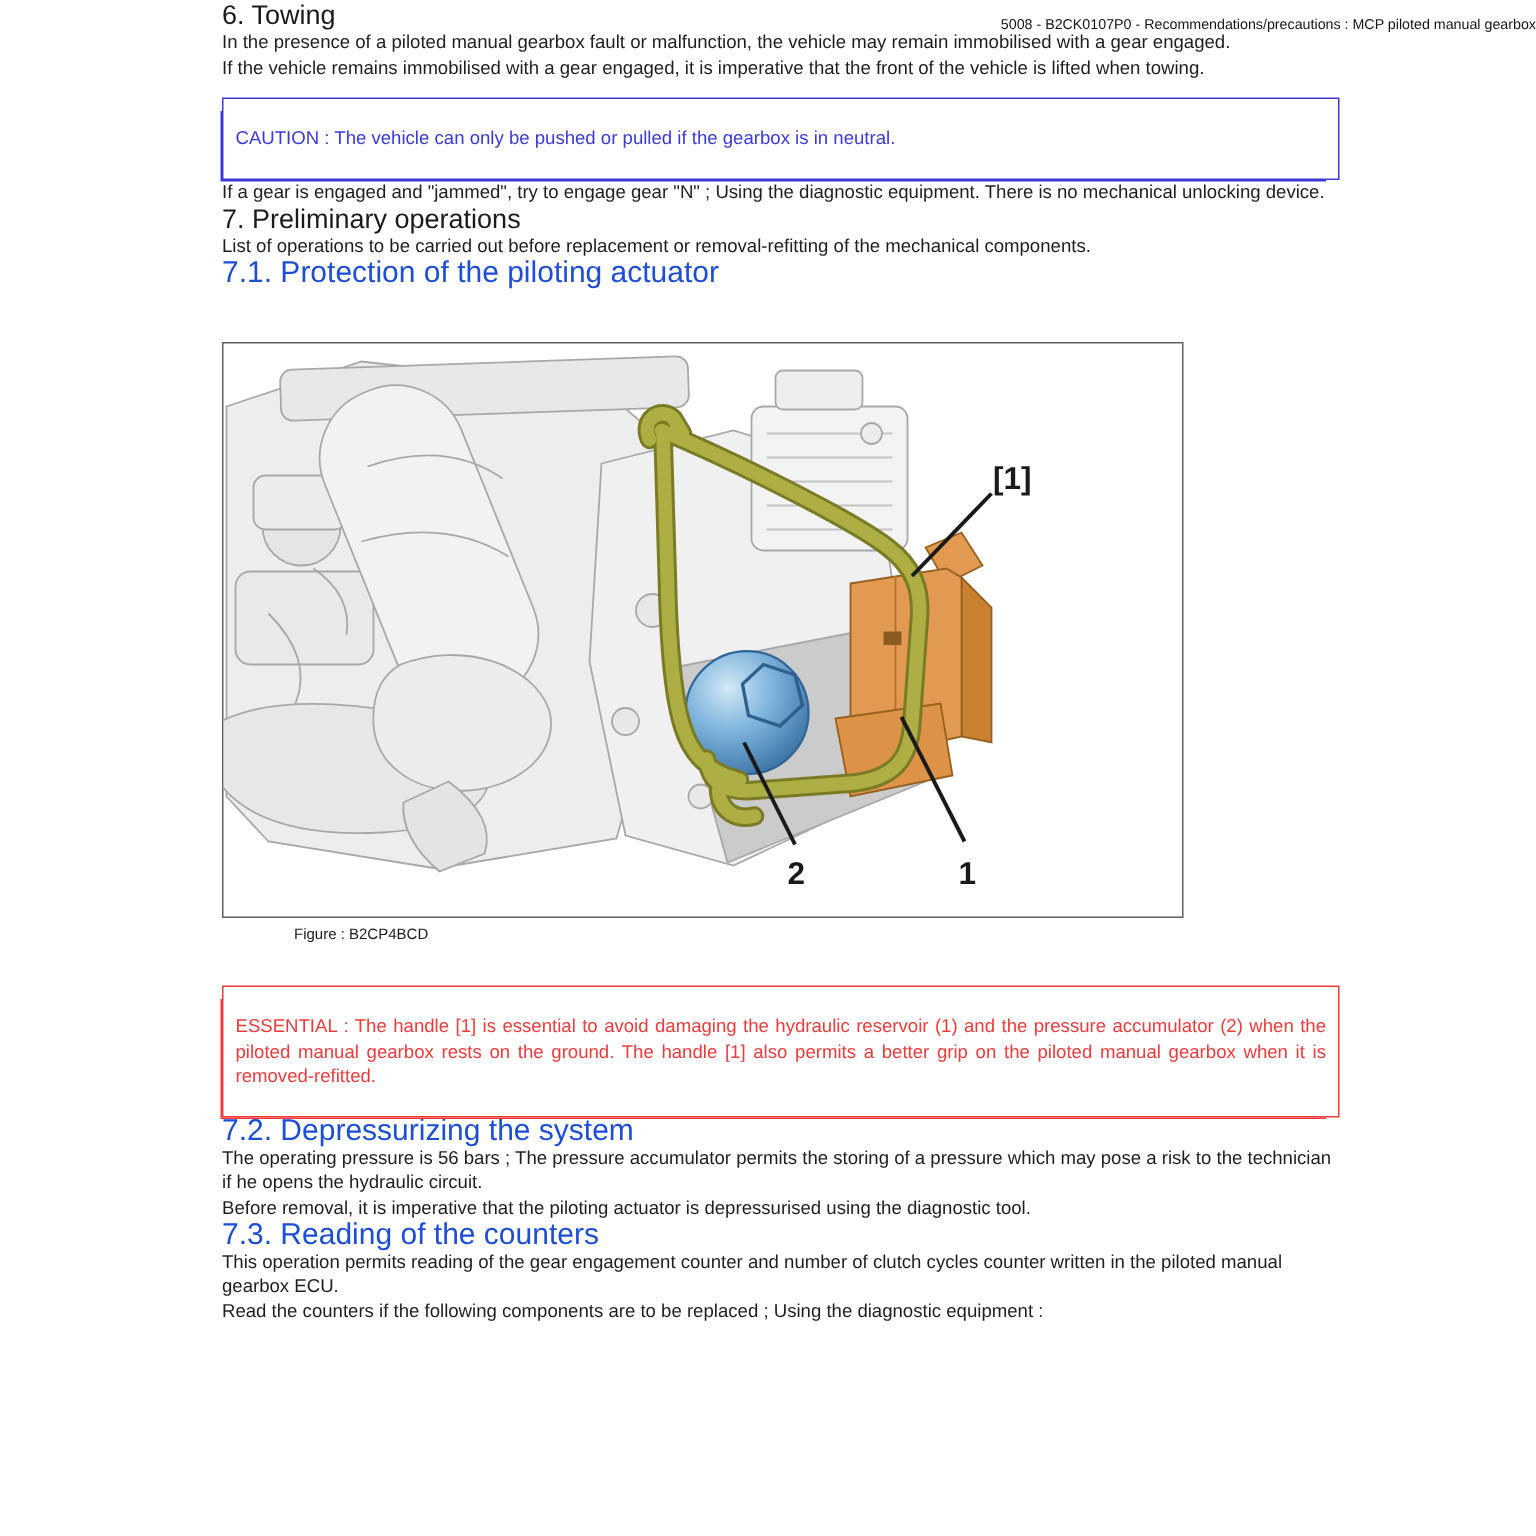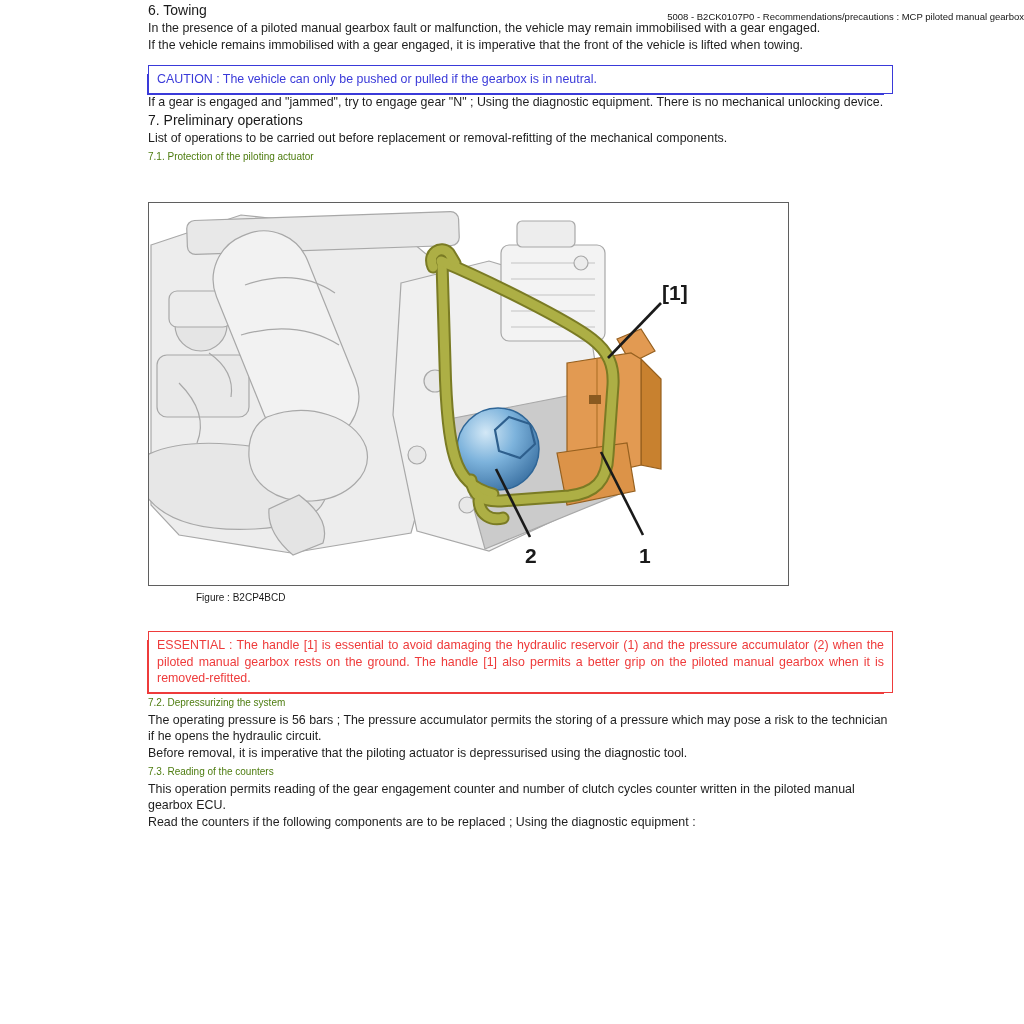--- a/index.html
+++ b/index.html
@@ -10,34 +10,34 @@
     position:relative; overflow:hidden;
   }
   .doc-header {
     position:absolute; top:11px; left:0; width:100%;
     text-align:right; font-size:9.5px; color:#151515;
   }
   .content {
     position:absolute; left:148px; top:0; width:745px;
   }
   h1.sec {
-    font-size:14px; font-weight:400; color:#1a1a1a;
+    font-size:18px; font-weight:400; color:#1a1a1a;
     margin:0; line-height:20px;
   }
   h2.subsec {
-    font-size:10px; font-weight:400; color:#4d7c0f;
+    font-size:20px; font-weight:400; color:#1d4ed8;
     margin:0; line-height:19px;
   }
   p.body-text {
     font-size:12.4px; line-height:16.6px; margin:0;
     white-space:pre-line; color:#1e1e1e;
   }
   .notice {
     font-size:12.4px; line-height:16.6px;
-    padding:5px 8px; border:1px solid; position:relative;
+    padding:18px 8px; border:1px solid; position:relative;
     background:#fff;
   }
   .notice.caution {
     color:var(--blue); border-color:var(--blue);
     box-shadow:-5px 5px 0 -4px var(--blue);
     margin-top:12px;
   }
   .notice.essential {
     color:var(--red); border-color:var(--red);
     box-shadow:-5px 5px 0 -4px var(--red);

